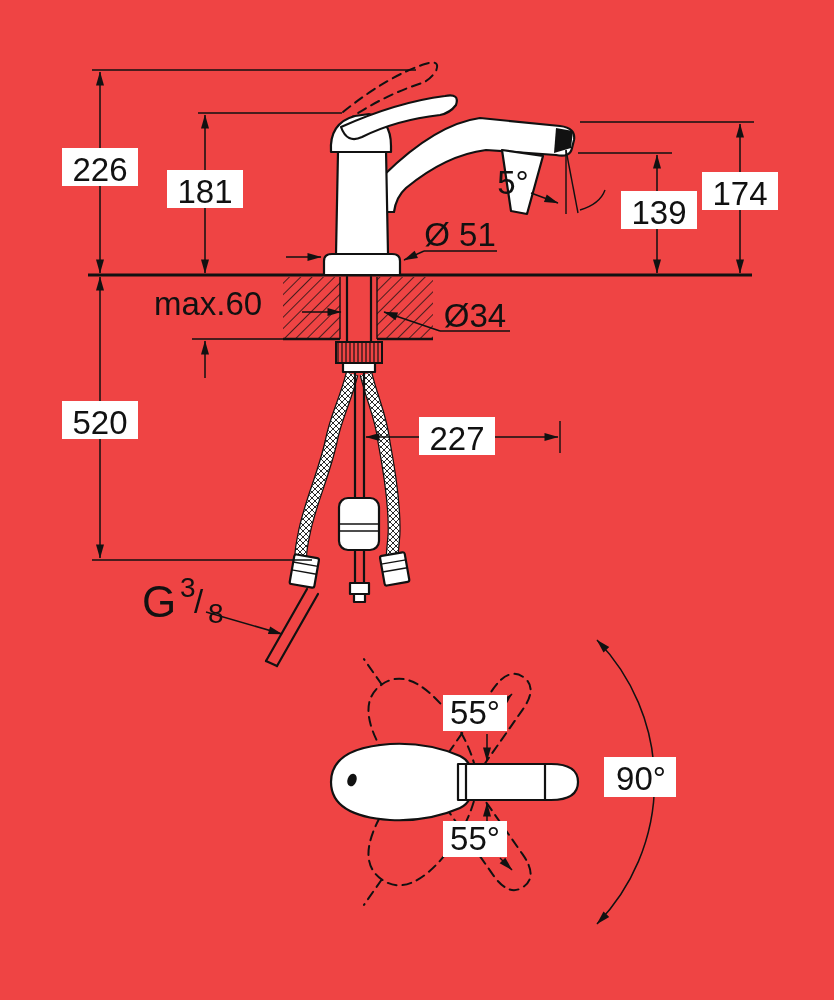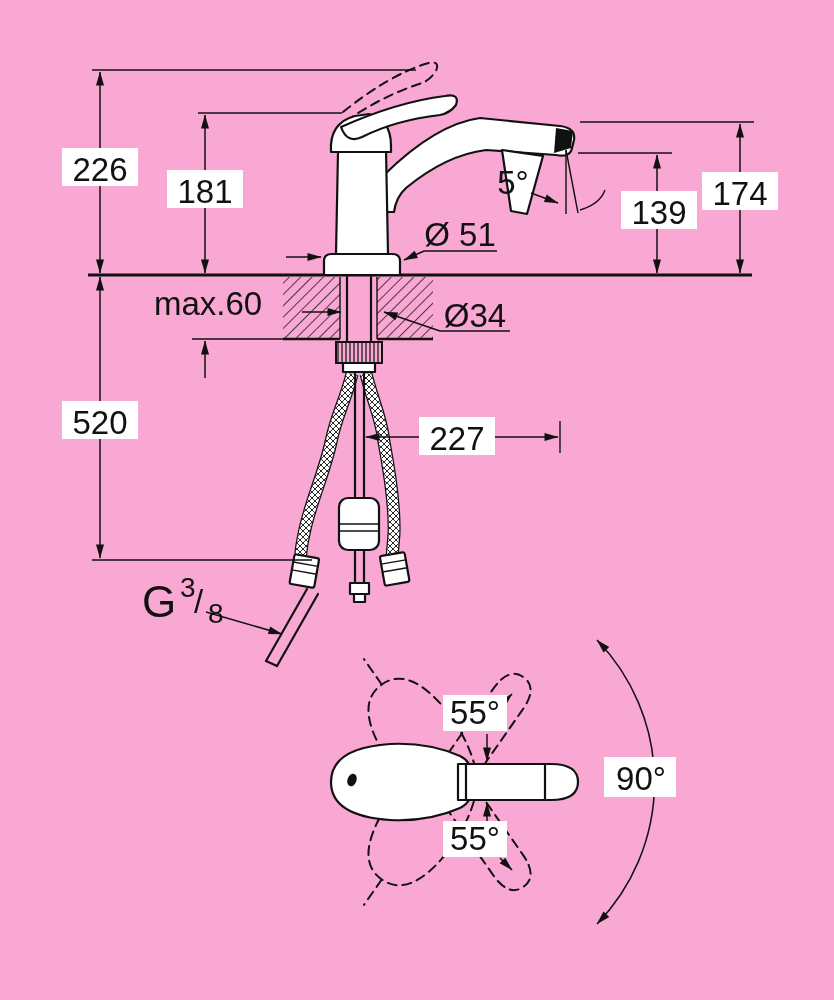--- a/index.html
+++ b/index.html
@@ -1,16 +1,16 @@
 <!DOCTYPE html>
 <html><head>
 <meta charset="utf-8">
 <style>
   html,body{margin:0;padding:0;background:#fff}
-  .sheet{position:relative;width:834px;height:1000px;background:#f9a8d4;overflow:hidden;font-family:"Liberation Sans",sans-serif}
+  .sheet{position:relative;width:834px;height:1000px;background:#ef4444;overflow:hidden;font-family:"Liberation Sans",sans-serif}
   svg{display:block}
   svg text{font-family:"Liberation Sans",sans-serif;fill:#111}
   .objf{stroke:#111;stroke-width:2.2;fill:#fff;stroke-linejoin:round}
   .obj{stroke:#111;stroke-width:2.2;fill:none;stroke-linejoin:round;stroke-linecap:round}
   .thin{stroke:#111;stroke-width:1.4;fill:none}
   .dim{stroke:#111;stroke-width:1.5;fill:none}
   .dsh{stroke:#111;stroke-width:2;fill:none;stroke-dasharray:9 6;stroke-linecap:round}
   .halo{fill:#fff}
   .dimtxt{font-size:33px}
   .small{font-size:28px}

